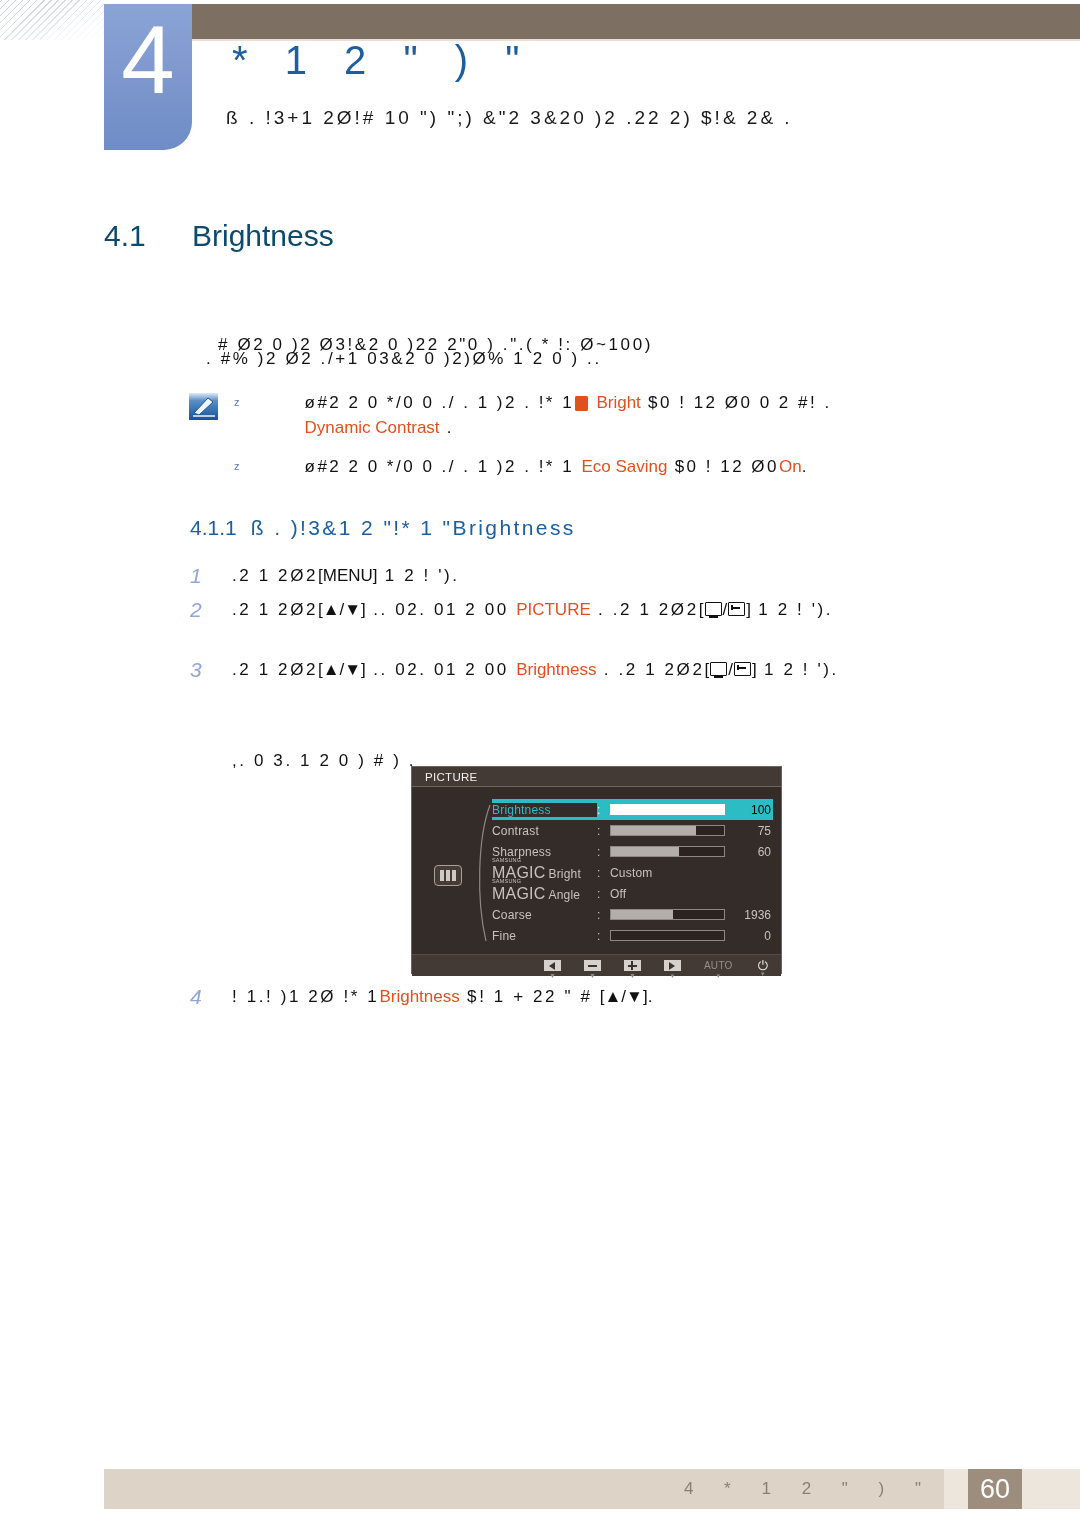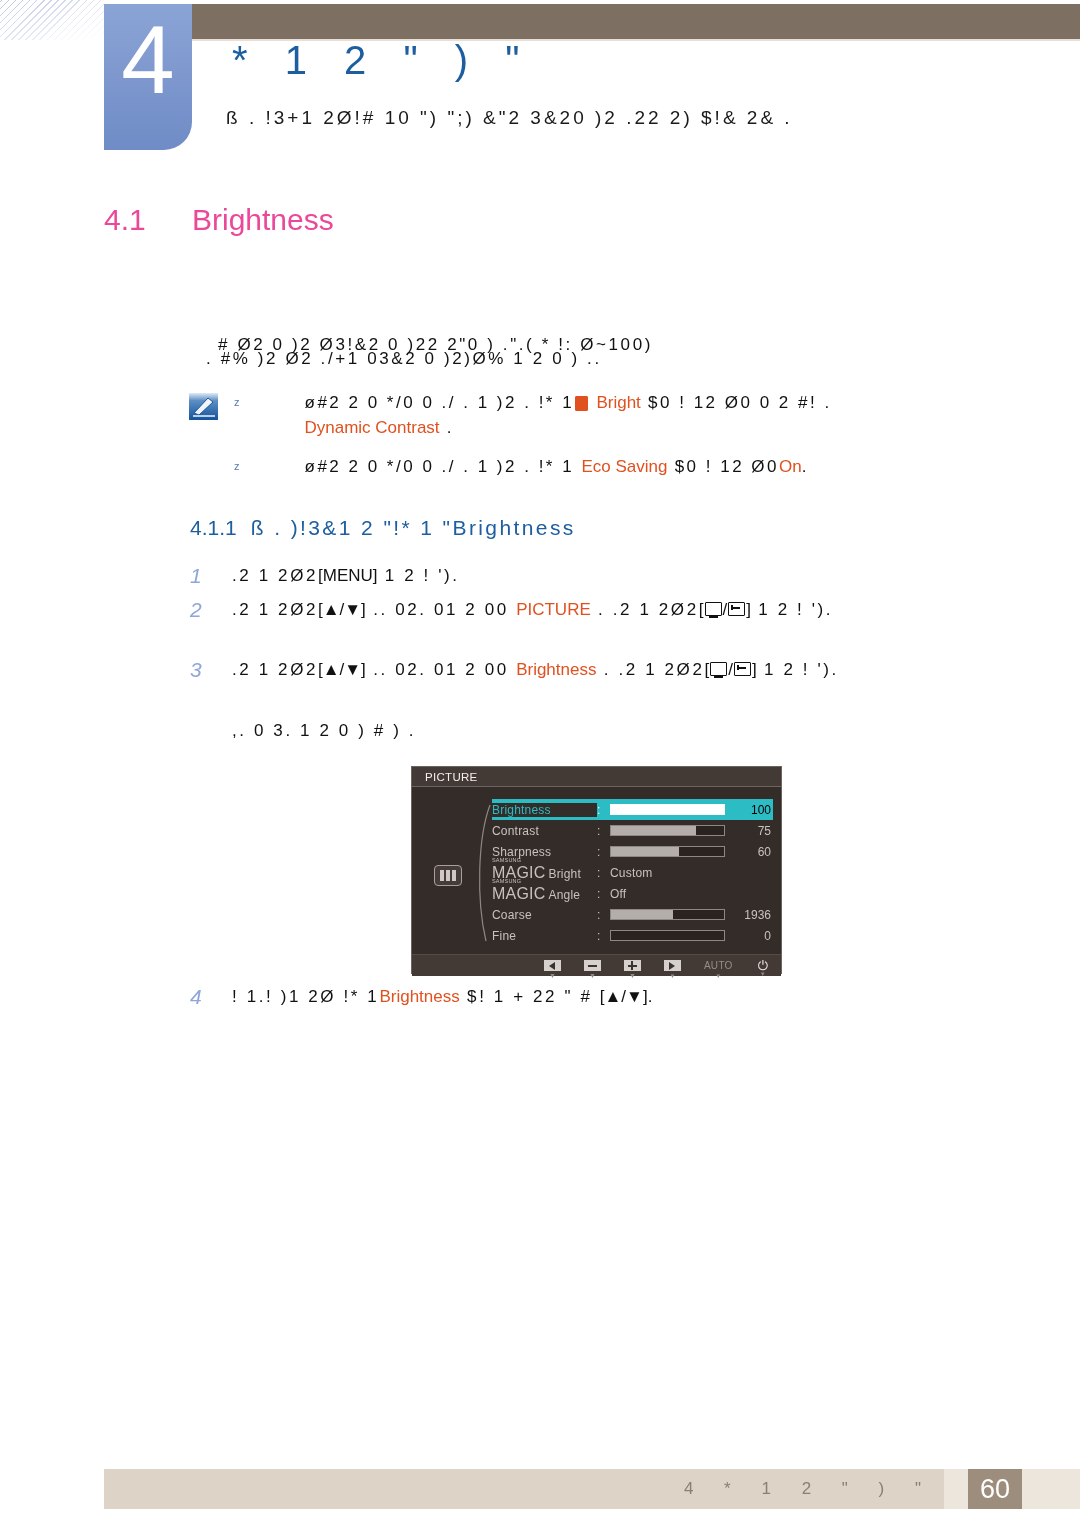--- a/index.html
+++ b/index.html
@@ -49,23 +49,23 @@
     letter-spacing:13px;white-space:nowrap;font-weight:400;
   }
   .chap-sub{
     position:absolute;left:226px;top:104px;
     color:#1a1a1a;font-size:19px;line-height:28px;
     letter-spacing:3.0px;white-space:nowrap;
   }
 
   
   .sec-head{
-    position:absolute;left:104px;top:200px;
+    position:absolute;left:104px;top:216px;
     display:flex;align-items:flex-start;
-    color:#ec4899;
+    color:#0c4a6e;
   }
   .sec-num{font-size:30px;line-height:40px;width:88px;display:inline-block;}
   .sec-name{font-size:30px;line-height:40px;}
 
   
   .para{
     position:absolute;color:#111;font-size:17px;line-height:26px;
     letter-spacing:2.6px;white-space:nowrap;
   }
   .p1{left:218px;top:296px;margin-top:36px;}
@@ -110,21 +110,21 @@
     color:#8fa6da;font-style:italic;font-size:21px;line-height:28px;
     width:42px;flex:0 0 42px;letter-spacing:0;
   }
   .step-txt{max-width:810px;}
   .kbd{letter-spacing:0;}
   .s1{left:190px;top:562px;}
   .s2{left:190px;top:596px;}
   .s3{left:190px;top:656px;}
   .s4{left:190px;top:983px;}
   .substep{
-    position:absolute;left:232px;top:718px;
+    position:absolute;left:232px;top:748px;
     color:#111;font-size:17px;line-height:26px;letter-spacing:2.6px;
     white-space:nowrap;
   }
 
   
   .gl-box{
     display:inline-block;width:15px;height:12px;border:1.6px solid #111;
     position:relative;vertical-align:-1px;margin:0 1px;border-radius:1px;
   }
   .gl-box.ret::after{

